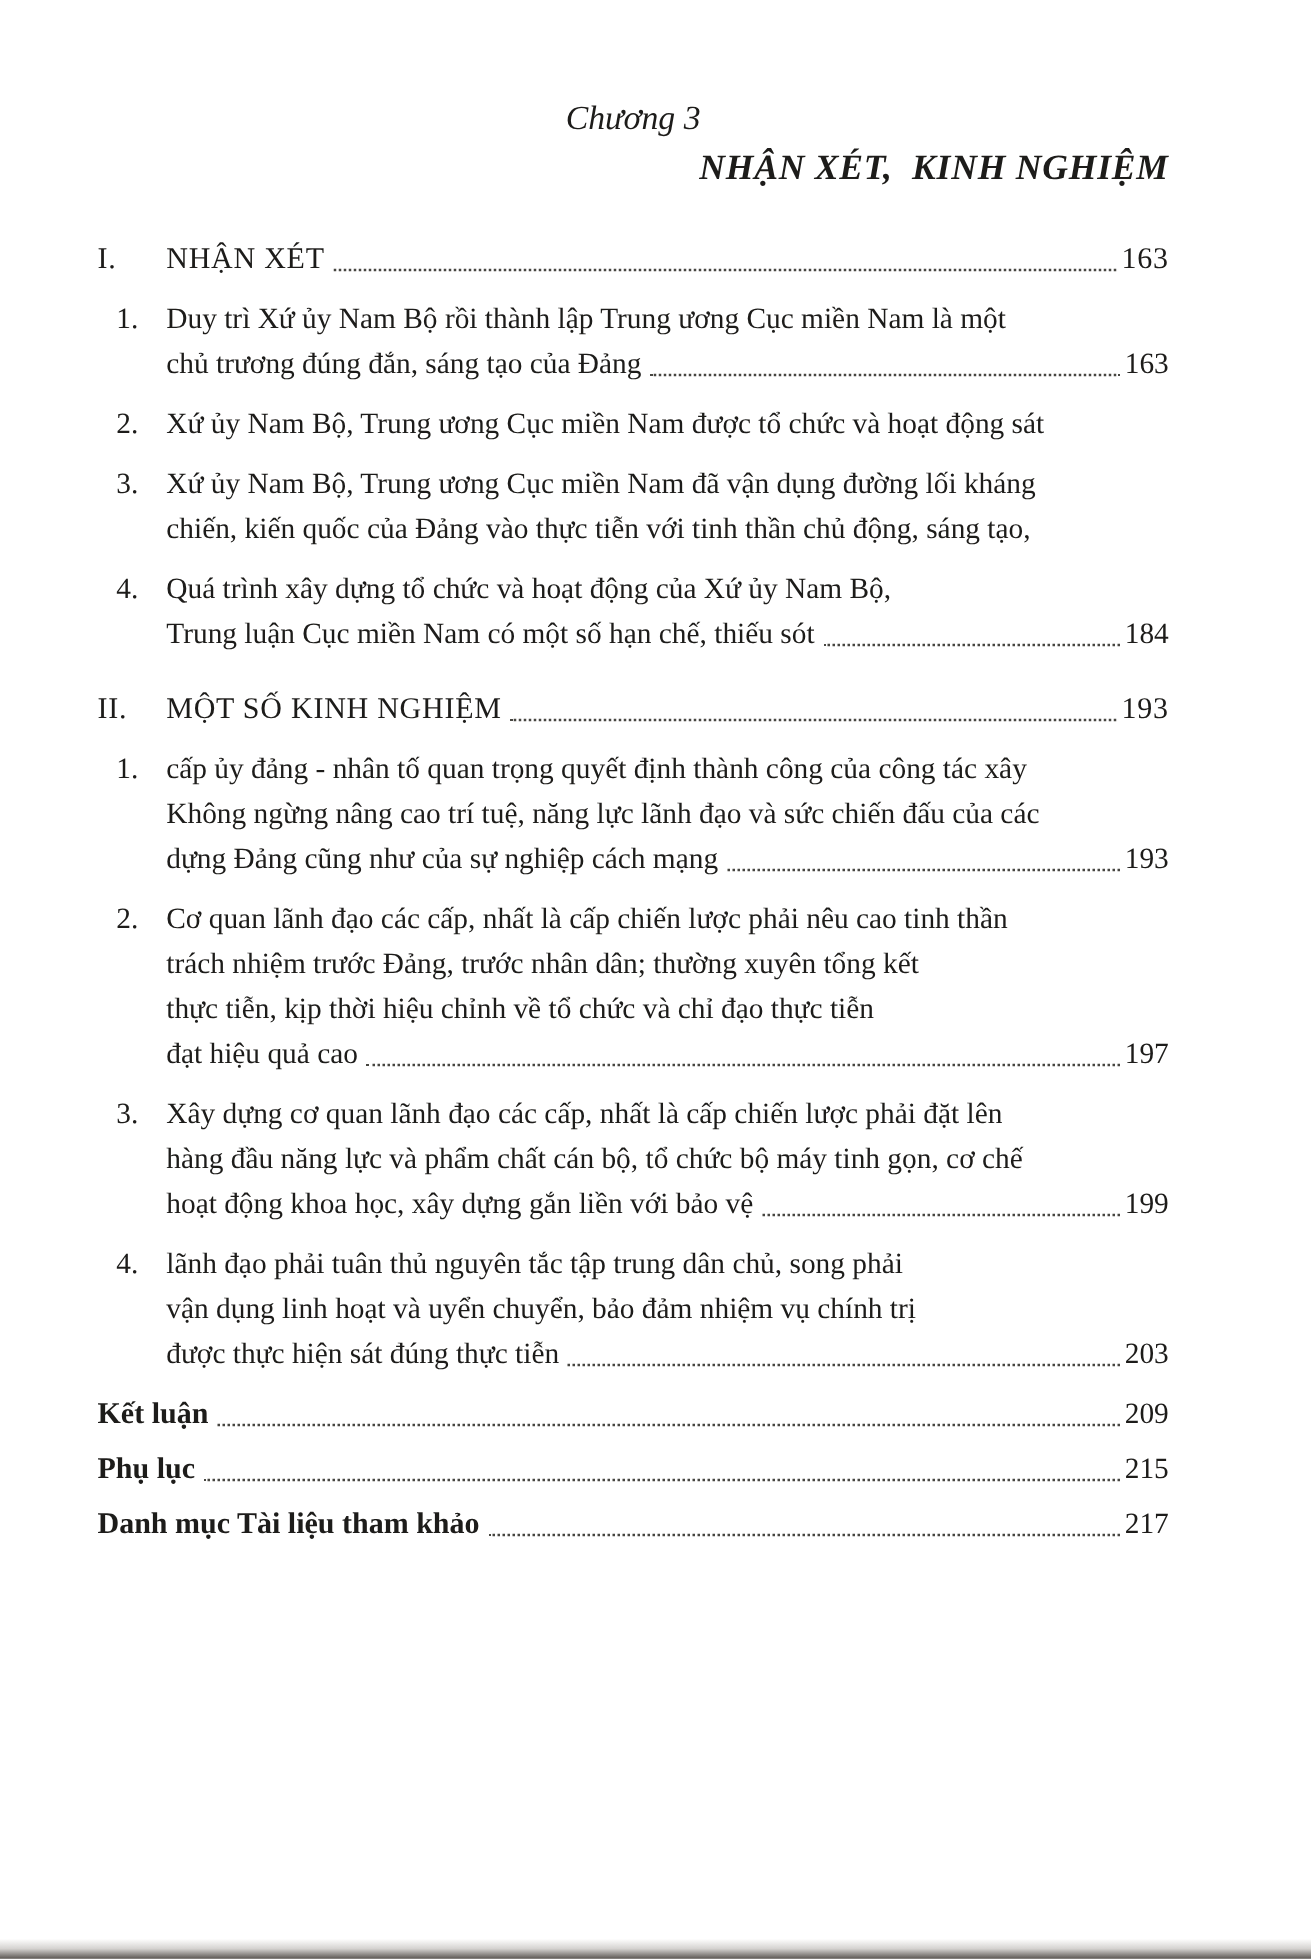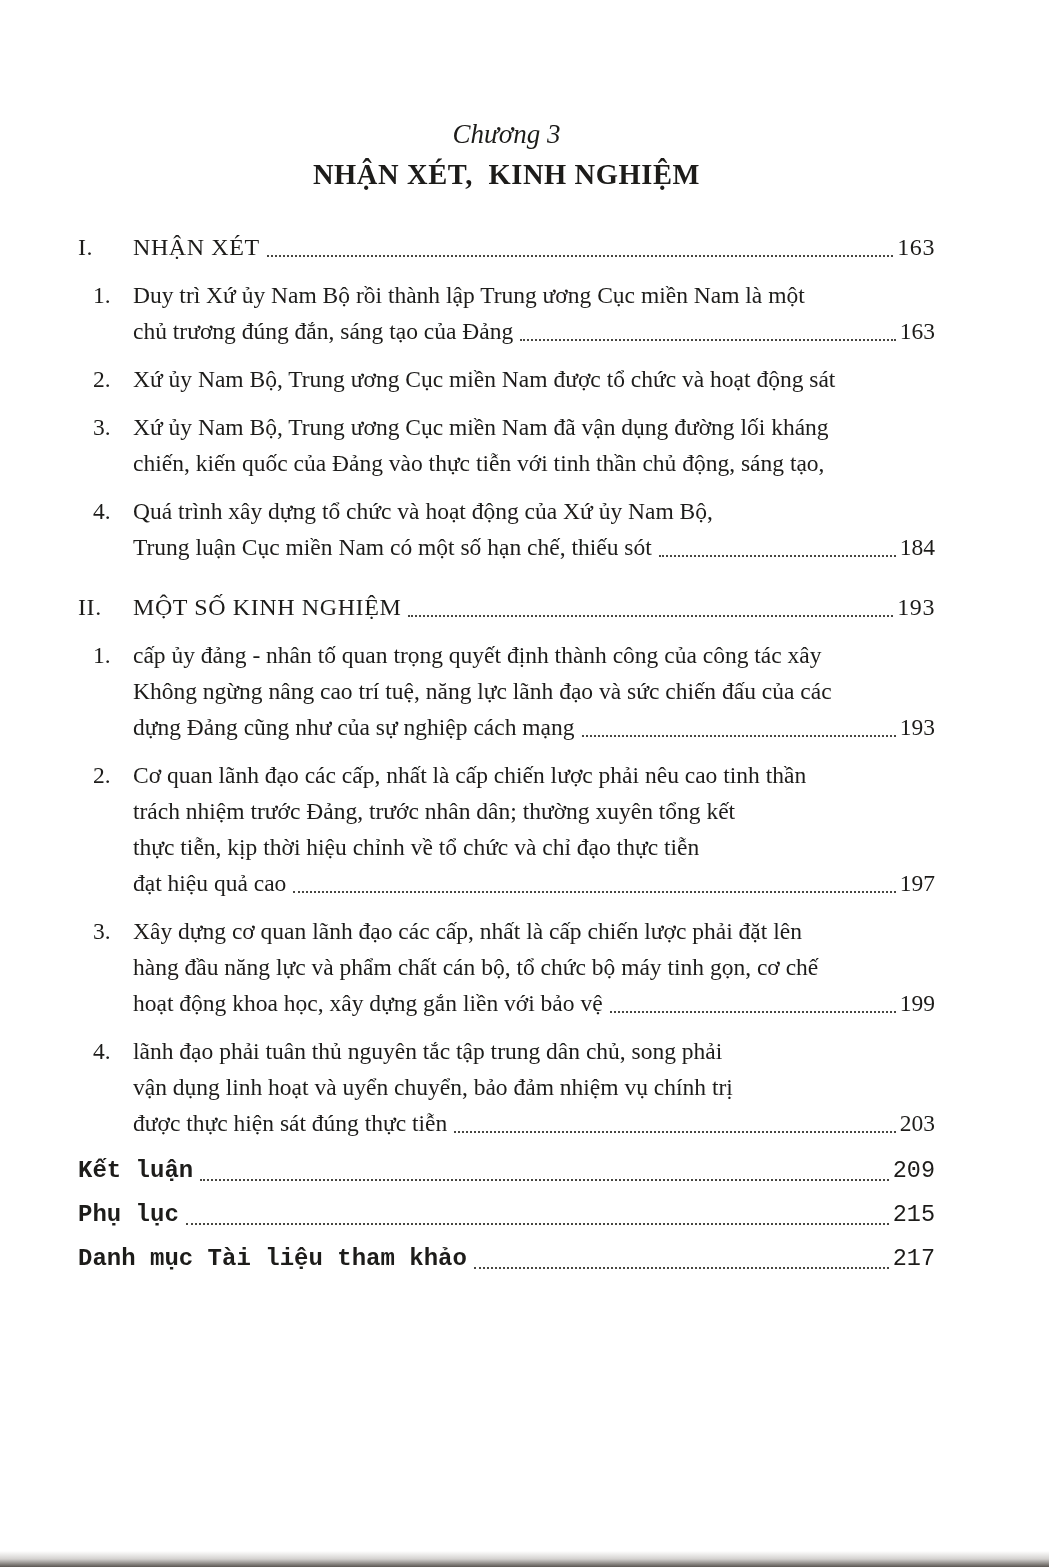--- a/index.html
+++ b/index.html
@@ -12,38 +12,39 @@
     height: 1567px;
     position: relative;
     overflow: hidden;
     font-family: "Liberation Serif", "DejaVu Serif", serif;
     color: #1d1c1a;
   }
   .page {
     position: absolute;
     inset: 0;
     background: #ffffff;
-    padding: 118px 114px 0 78px;
+    padding: 78px 114px 0 78px;
     box-sizing: border-box;
   }
   .chapter-label {
     font-style: italic;
     font-size: 27px;
     text-align: center;
     line-height: 33px;
   }
   .chapter-title {
     font-weight: bold;
     font-size: 28.5px;
     letter-spacing: 0.6px;
-    text-align: center;
+    text-align: right;
     line-height: 36px;
     margin-top: 6px;
     margin-bottom: 36px;
     white-space: pre;
+    font-style: italic;
   }
   .toc {
     font-size: 23.5px;
   }
   .entry {
     display: flex;
     margin-bottom: 12px;
   }
   .entry-num {
     flex: 0 0 55px;
@@ -83,21 +84,20 @@
   }
   .style-section {
     font-size: 24px;
     letter-spacing: 0.6px;
   }
   .entry.gap-before {
     margin-top: 24px;
   }
   .style-bold {
     margin-bottom: 8px;
-    font-family: Liberation Mono, monospace;
   }
   .style-bold .line-text {
     font-weight: bold;
     font-size: 24px;
   }
   .bottom-shadow {
     position: absolute;
     left: 0;
     right: 0;
     bottom: 0;

